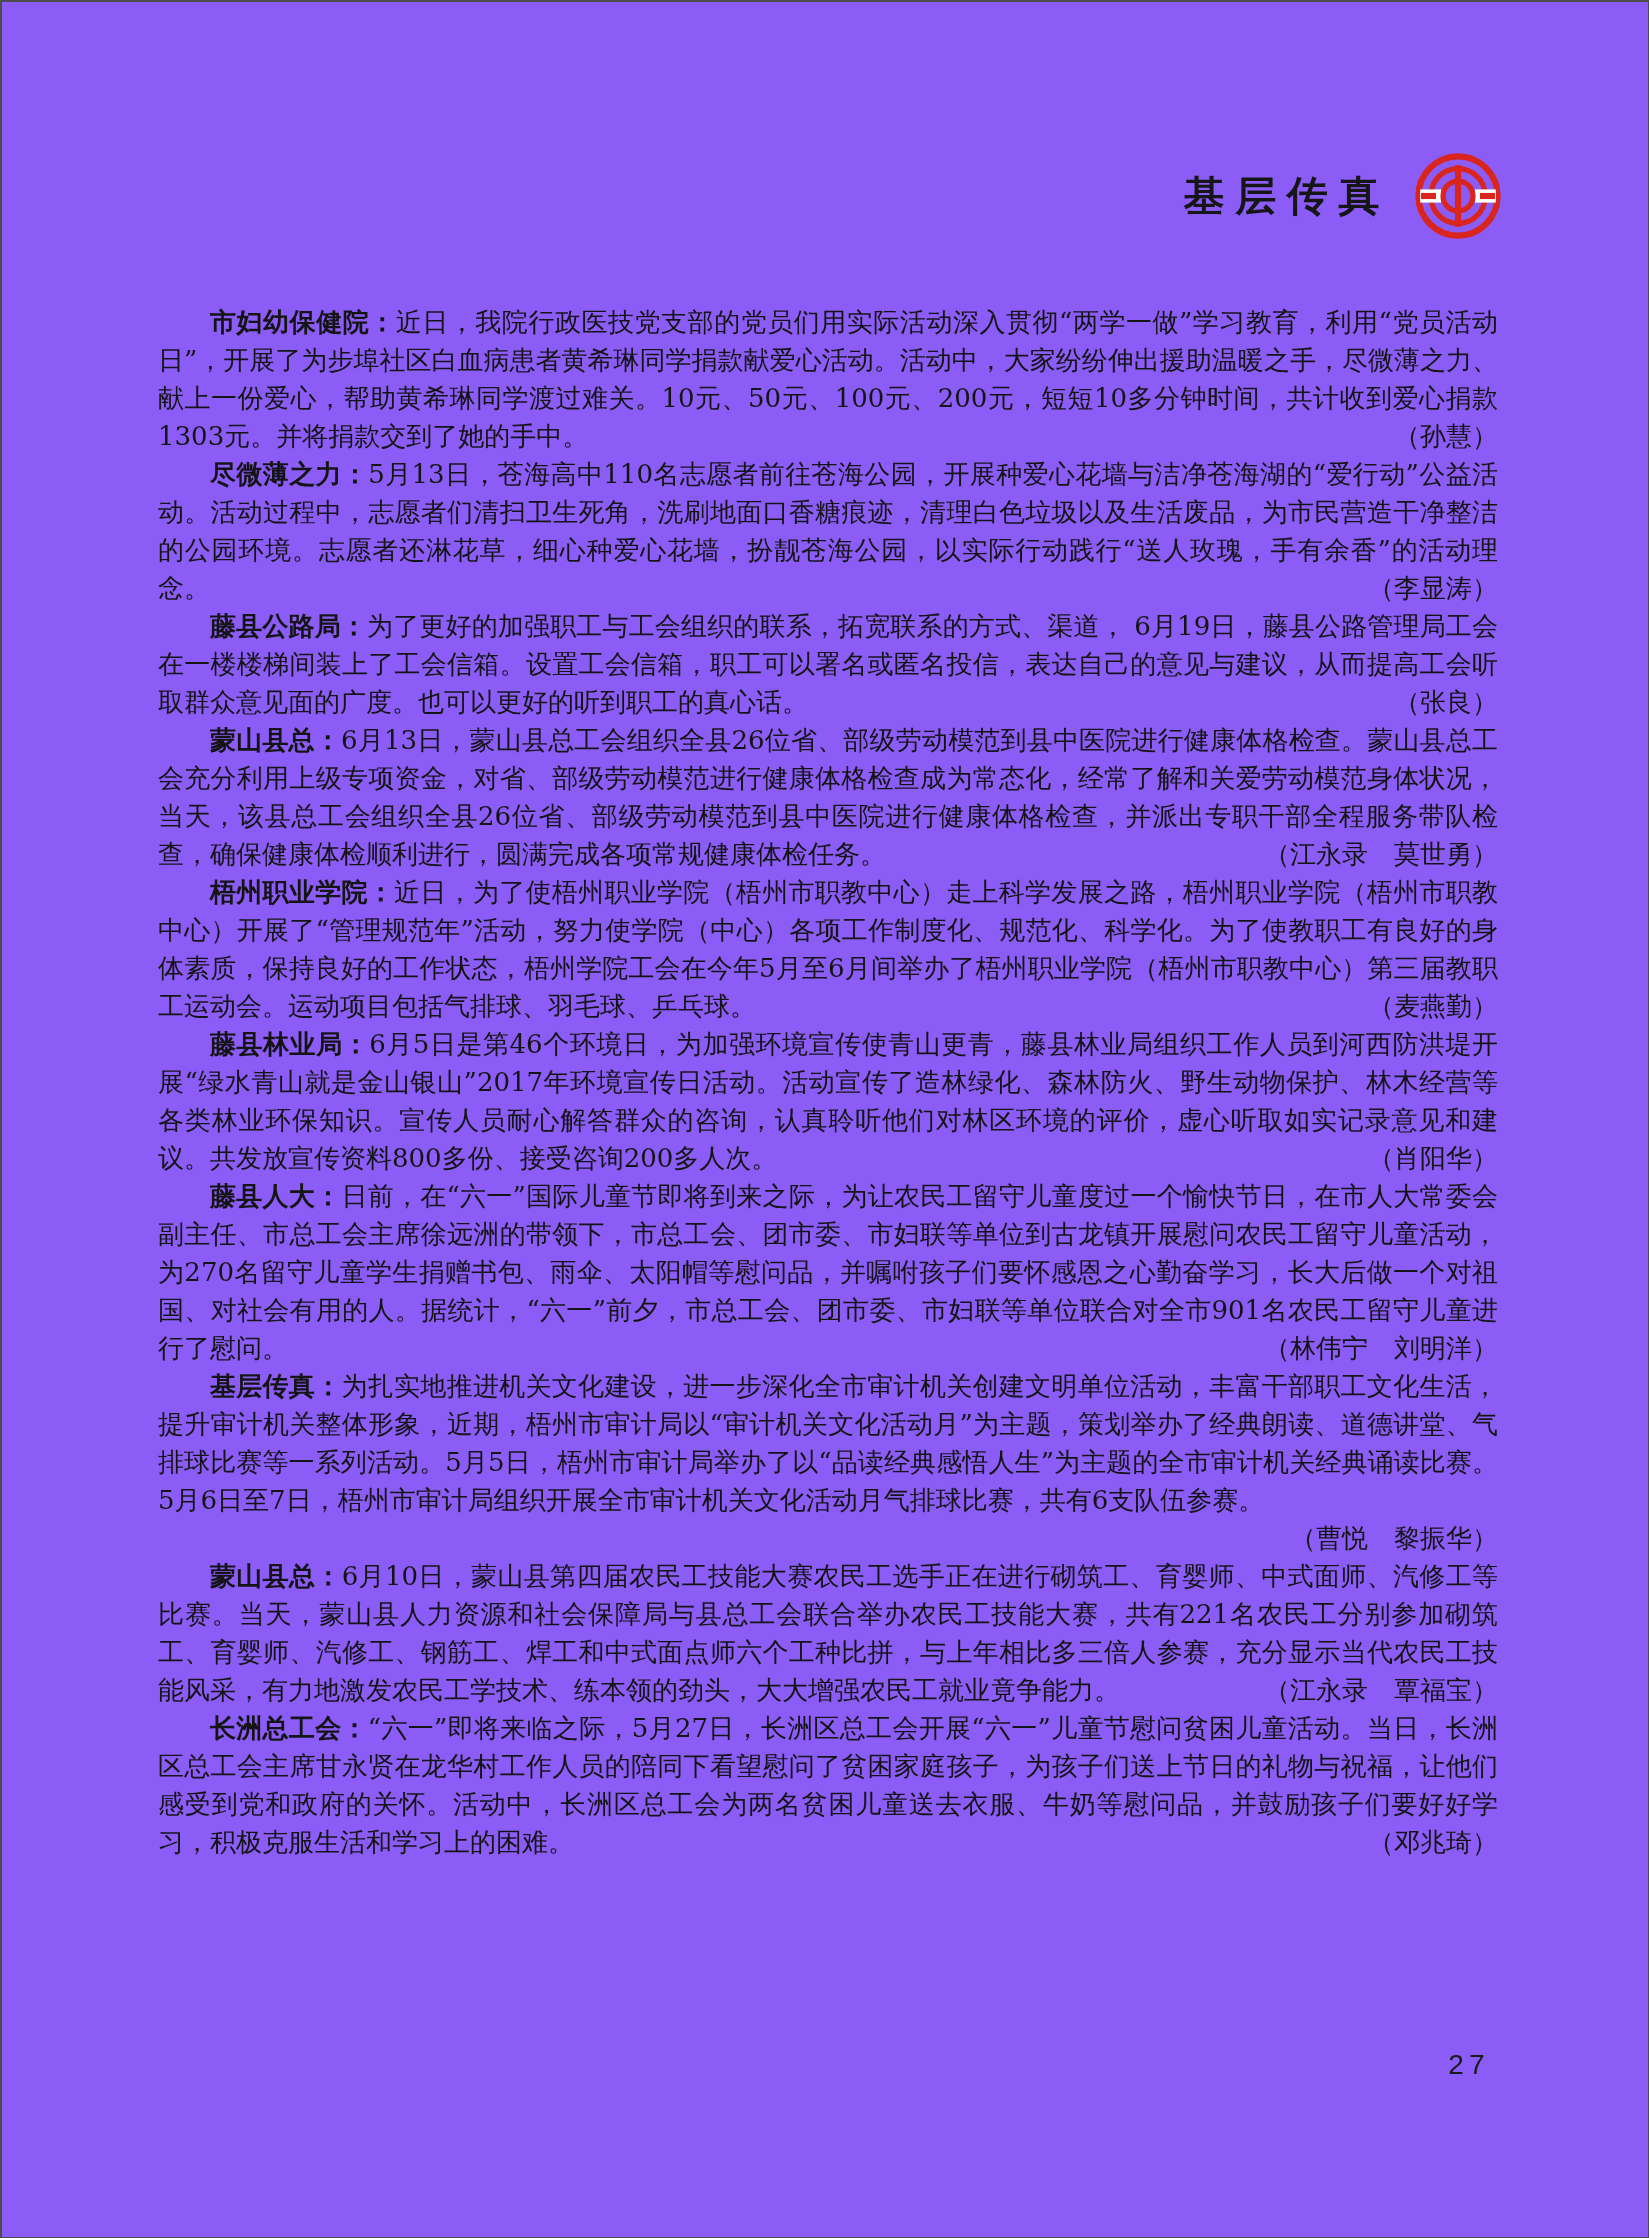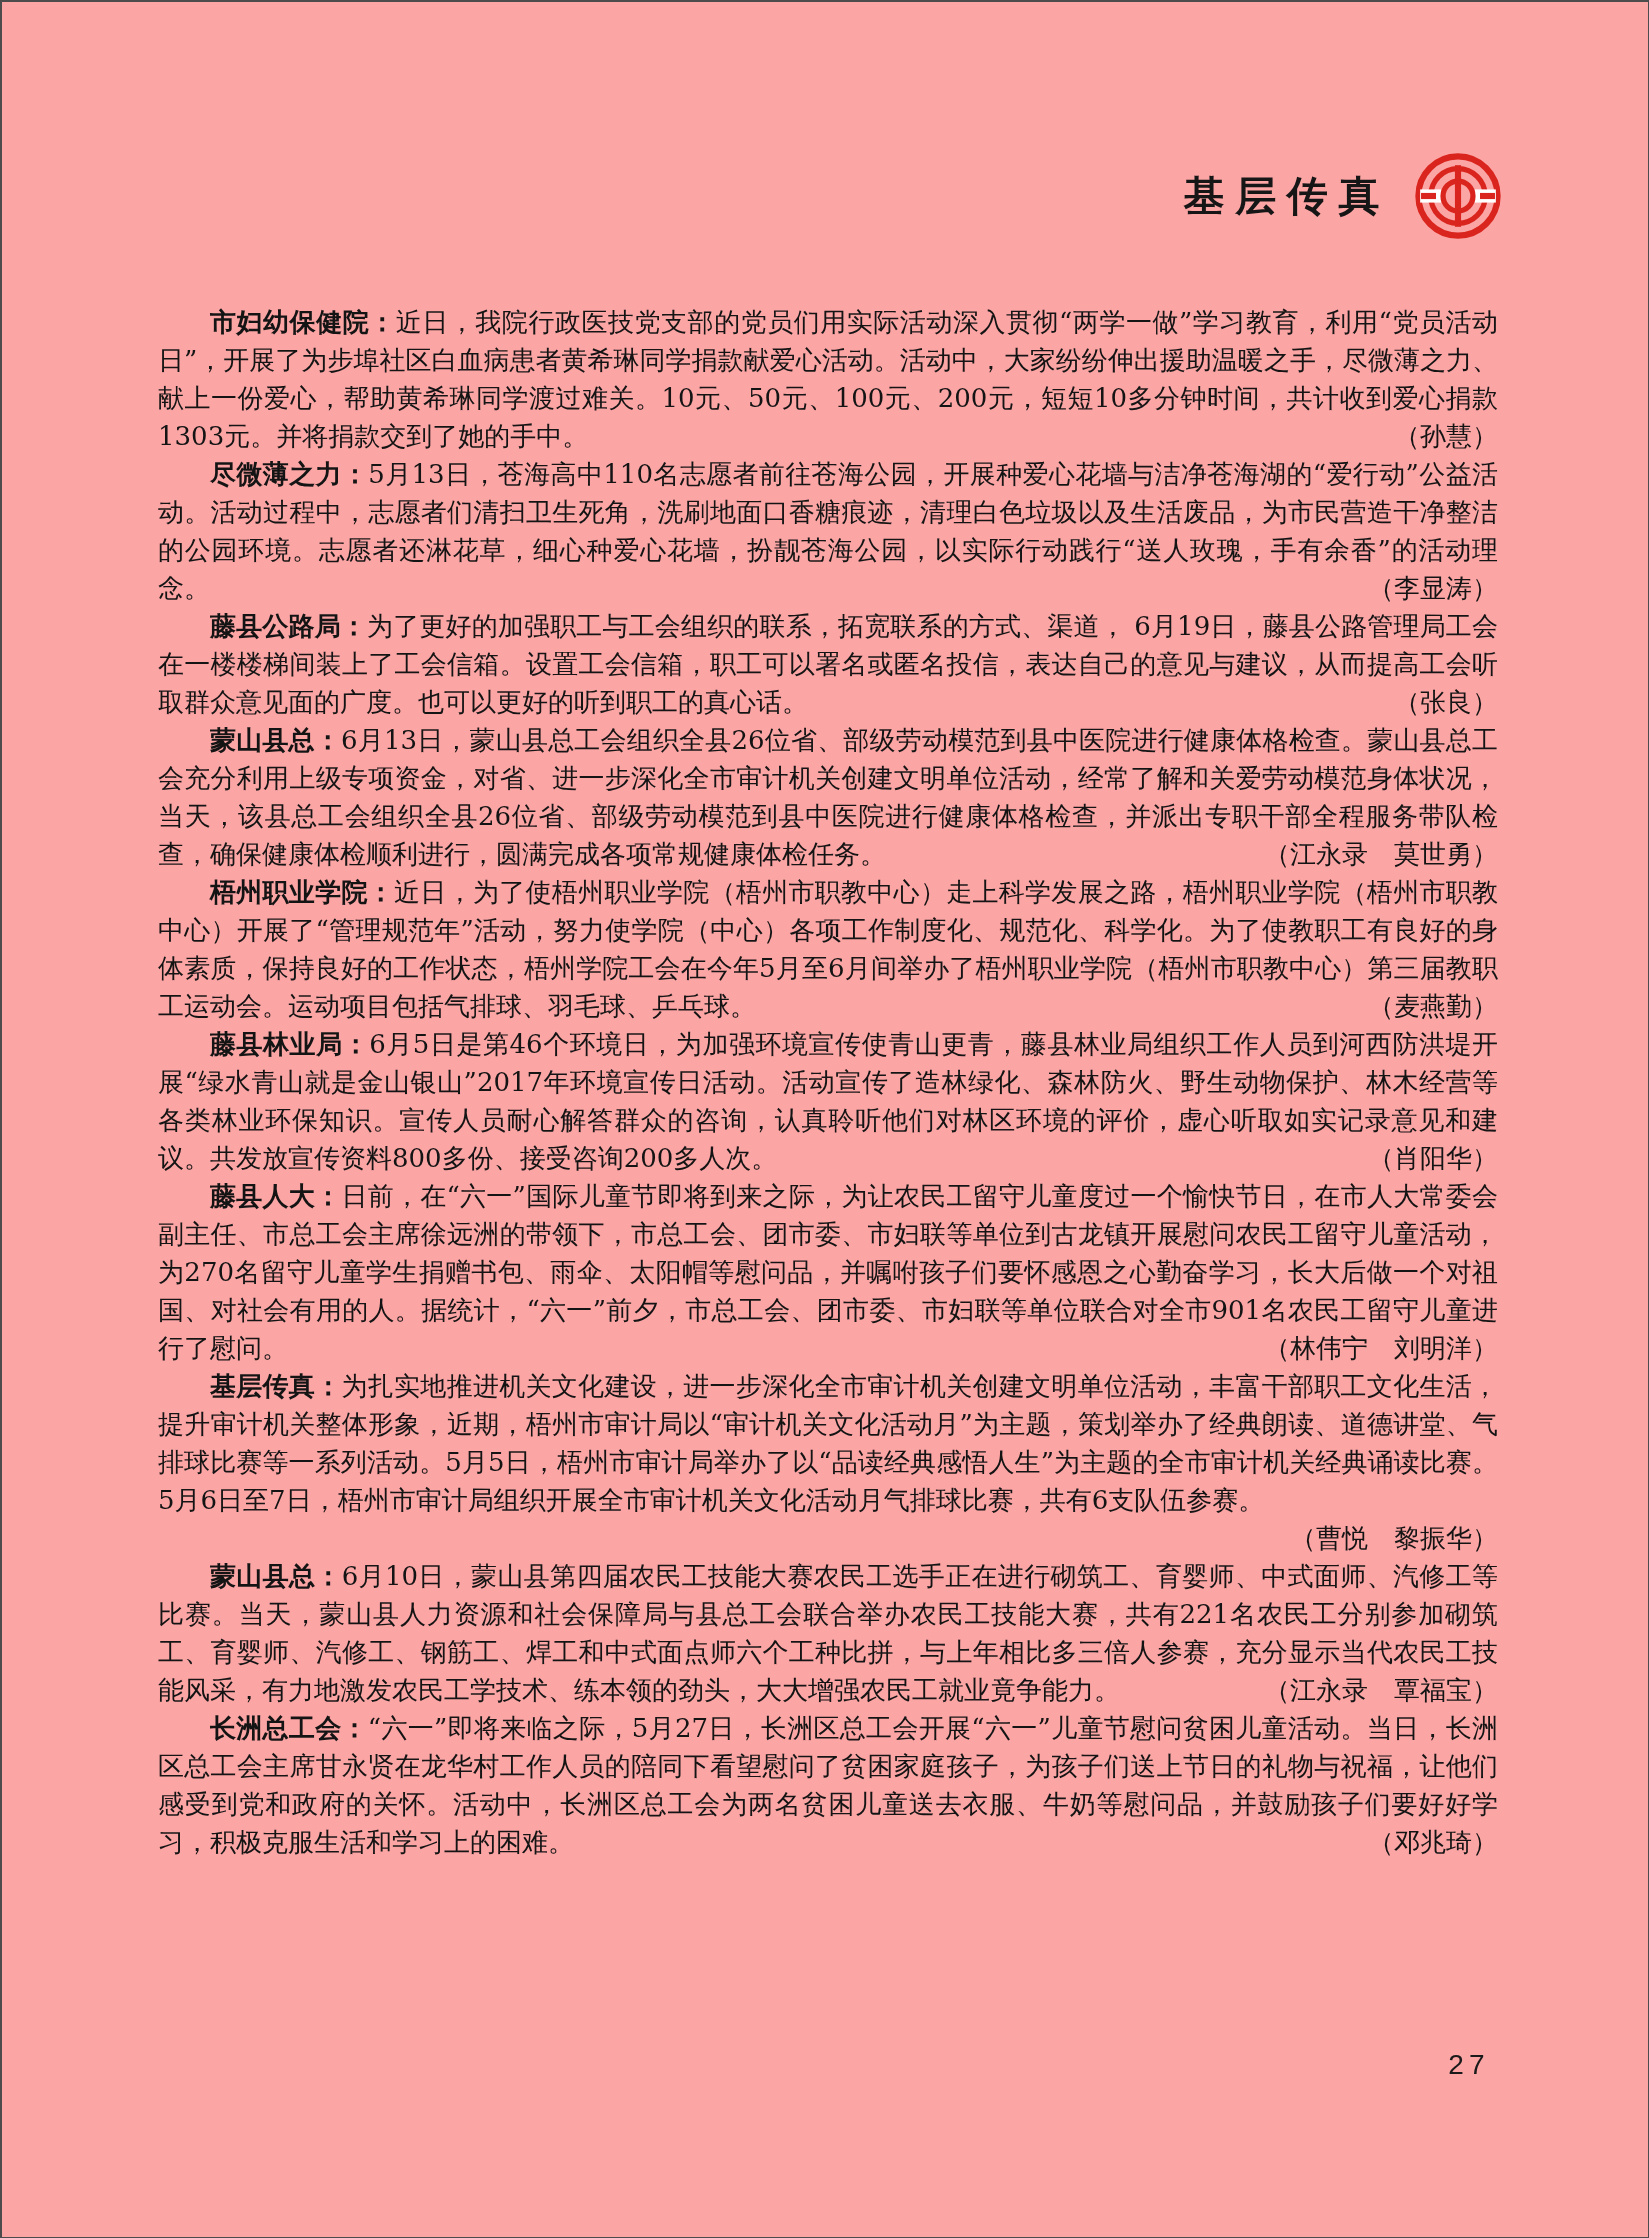--- a/index.html
+++ b/index.html
@@ -5,21 +5,21 @@
   html, body {
     margin: 0;
     padding: 0;
     background: #ffffff;
   }
   .page {
     position: relative;
     width: 1650px;
     height: 2239px;
     box-sizing: border-box;
-    background: #fca5a5;
+    background: #8b5cf6;
     border: 2.7px solid #4c4c4c;
     overflow: hidden;
     font-family: "DejaVu Serif", "Liberation Serif", serif;
     color: #111111;
   }
   
   .masthead {
     position: absolute;
     top: 149px;
     right: 146px;
@@ -108,21 +108,21 @@
     </svg>
   </div>
 
   <div class="content">
   <p class="article"><span class="org">市妇幼保健院：</span><span>近日，我院行政医技党支部的党员们用实际活动深入贯彻“两学一做”学习教育，利用“党员活动日”，开展了为步埠社区白血病患者黄希琳同学捐款献爱心活动。活动中，大家纷纷伸出援助温暖之手，尽微薄之力、献上一份爱心，帮助黄希琳同学渡过难关。10元、50元、100元、200元，短短10多分钟时间，共计收到爱心捐款1303元。并将捐款交到了她的手中。</span><span class="byline">（孙慧）</span></p>
 
   <p class="article"><span class="org">尽微薄之力：</span><span>5月13日，苍海高中110名志愿者前往苍海公园，开展种爱心花墙与洁净苍海湖的“爱行动”公益活动。活动过程中，志愿者们清扫卫生死角，洗刷地面口香糖痕迹，清理白色垃圾以及生活废品，为市民营造干净整洁的公园环境。志愿者还淋花草，细心种爱心花墙，扮靓苍海公园，以实际行动践行“送人玫瑰，手有余香”的活动理念。</span><span class="byline">（李显涛）</span></p>
 
   <p class="article"><span class="org">藤县公路局：</span><span>为了更好的加强职工与工会组织的联系，拓宽联系的方式、渠道， 6月19日，藤县公路管理局工会在一楼楼梯间装上了工会信箱。设置工会信箱，职工可以署名或匿名投信，表达自己的意见与建议，从而提高工会听取群众意见面的广度。也可以更好的听到职工的真心话。</span><span class="byline">（张良）</span></p>
 
-  <p class="article"><span class="org">蒙山县总：</span><span>6月13日，蒙山县总工会组织全县26位省、部级劳动模范到县中医院进行健康体格检查。蒙山县总工会充分利用上级专项资金，对省、进一步深化全市审计机关创建文明单位活动，经常了解和关爱劳动模范身体状况，当天，该县总工会组织全县26位省、部级劳动模范到县中医院进行健康体格检查，并派出专职干部全程服务带队检查，确保健康体检顺利进行，圆满完成各项常规健康体检任务。</span><span class="byline byline-line">（江永录　莫世勇）</span></p>
+  <p class="article"><span class="org">蒙山县总：</span><span>6月13日，蒙山县总工会组织全县26位省、部级劳动模范到县中医院进行健康体格检查。蒙山县总工会充分利用上级专项资金，对省、部级劳动模范进行健康体格检查成为常态化，经常了解和关爱劳动模范身体状况，当天，该县总工会组织全县26位省、部级劳动模范到县中医院进行健康体格检查，并派出专职干部全程服务带队检查，确保健康体检顺利进行，圆满完成各项常规健康体检任务。</span><span class="byline byline-line">（江永录　莫世勇）</span></p>
 
   <p class="article"><span class="org">梧州职业学院：</span><span>近日，为了使梧州职业学院（梧州市职教中心）走上科学发展之路，梧州职业学院（梧州市职教中心）开展了“管理规范年”活动，努力使学院（中心）各项工作制度化、规范化、科学化。为了使教职工有良好的身体素质，保持良好的工作状态，梧州学院工会在今年5月至6月间举办了梧州职业学院（梧州市职教中心）第三届教职工运动会。运动项目包括气排球、羽毛球、乒乓球。</span><span class="byline byline-line">（麦燕勤）</span></p>
 
   <p class="article"><span class="org">藤县林业局：</span><span>6月5日是第46个环境日，为加强环境宣传使青山更青，藤县林业局组织工作人员到河西防洪堤开展“绿水青山就是金山银山”2017年环境宣传日活动。活动宣传了造林绿化、森林防火、野生动物保护、林木经营等各类林业环保知识。宣传人员耐心解答群众的咨询，认真聆听他们对林区环境的评价，虚心听取如实记录意见和建议。共发放宣传资料800多份、接受咨询200多人次。</span><span class="byline">（肖阳华）</span></p>
 
   <p class="article"><span class="org">藤县人大：</span><span>日前，在“六一”国际儿童节即将到来之际，为让农民工留守儿童度过一个愉快节日，在市人大常委会副主任、市总工会主席徐远洲的带领下，市总工会、团市委、市妇联等单位到古龙镇开展慰问农民工留守儿童活动，为270名留守儿童学生捐赠书包、雨伞、太阳帽等慰问品，并嘱咐孩子们要怀感恩之心勤奋学习，长大后做一个对祖国、对社会有用的人。据统计，“六一”前夕，市总工会、团市委、市妇联等单位联合对全市901名农民工留守儿童进行了慰问。</span><span class="byline">（林伟宁　刘明洋）</span></p>
 
   <p class="article"><span class="org">基层传真：</span><span>为扎实地推进机关文化建设，进一步深化全市审计机关创建文明单位活动，丰富干部职工文化生活，提升审计机关整体形象，近期，梧州市审计局以“审计机关文化活动月”为主题，策划举办了经典朗读、道德讲堂、气排球比赛等一系列活动。5月5日，梧州市审计局举办了以“品读经典感悟人生”为主题的全市审计机关经典诵读比赛。5月6日至7日，梧州市审计局组织开展全市审计机关文化活动月气排球比赛，共有6支队伍参赛。</span><span class="byline">（曹悦　黎振华）</span></p>
 
   <p class="article"><span class="org">蒙山县总：</span><span>6月10日，蒙山县第四届农民工技能大赛农民工选手正在进行砌筑工、育婴师、中式面师、汽修工等比赛。当天，蒙山县人力资源和社会保障局与县总工会联合举办农民工技能大赛，共有221名农民工分别参加砌筑工、育婴师、汽修工、钢筋工、焊工和中式面点师六个工种比拼，与上年相比多三倍人参赛，充分显示当代农民工技能风采，有力地激发农民工学技术、练本领的劲头，大大增强农民工就业竟争能力。</span><span class="byline">（江永录　覃福宝）</span></p>

